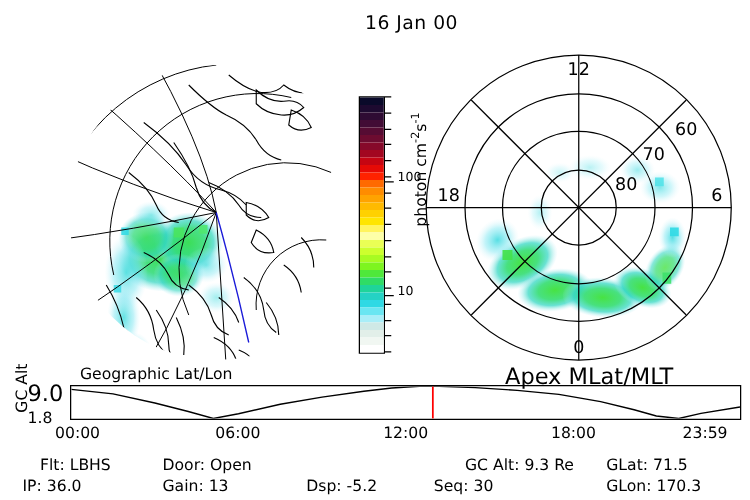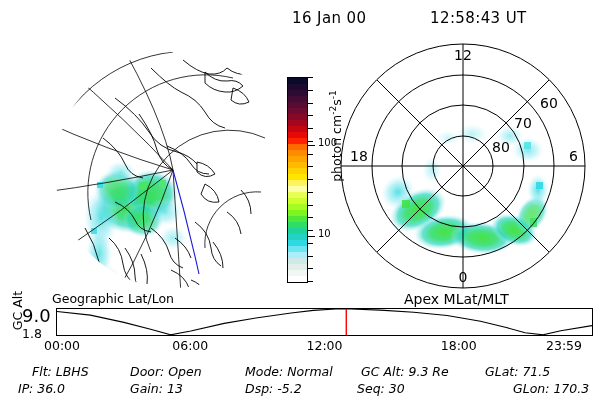--- a/index.html
+++ b/index.html
@@ -64,22 +64,22 @@
     left: 56px;
     font-size: 10px;
     line-height: 1;
     white-space: nowrap;
   }
 
   
   #apex-panel { left: 332px; top: 42px; width: 262px; height: 248px; }
 
   
-  #strip-title-geo  { left: 52px;  top: 291px; font-size: 12.5px; white-space: nowrap; }
-  #strip-title-apex { left: 404px; top: 291px; font-size: 14px; white-space: nowrap; }
+  #strip-title-geo  { left: 64px;  top: 291px; font-size: 12.5px; white-space: nowrap; }
+  #strip-title-apex { left: 404px; top: 291px; font-size: 18px; white-space: nowrap; }
 
   #strip-ylabel {
     left: -14px; top: 303px;
     width: 62px;
     transform: rotate(-90deg);
     transform-origin: 50% 50%;
     text-align: center;
     font-size: 12.5px;
     white-space: nowrap;
   }
@@ -102,31 +102,29 @@
     white-space: nowrap;
   }
 
   
   #footer { left: 0; top: 362px; width: 600px; height: 38px; }
   .fcell {
     position: absolute;
     font-size: 12.5px;
     white-space: pre;
     line-height: 1;
-    font-style: italic;
   }
   .frow0 { top: 4px; }
   .frow1 { top: 21px; }
 </style>
 </head>
 <body>
 
 <div id="header" class="abs">
   <span id="hdr-date" class="abs">16 Jan 00</span>
-  <span id="hdr-time" class="abs">12:58:43 UT</span>
 </div>
 
 <div id="geo-panel" class="abs">
   <svg id="geo-svg" width="210" height="248" viewBox="0 0 210 248">
     <defs>
       <clipPath id="globeClip">
         <circle cx="118" cy="128" r="118"></circle>
       </clipPath>
       <radialGradient id="auroraA" cx="50%" cy="50%" r="50%">
         <stop offset="0%" stop-color="#3ade55" stop-opacity="0.98"></stop>
@@ -357,21 +355,20 @@
     <div class="xtick-lab abs" style="left: 44px;">00:00</div>
     <div class="xtick-lab abs" style="left: 172.25px;">06:00</div>
     <div class="xtick-lab abs" style="left: 306.5px; text-align: right;">12:00</div>
     <div class="xtick-lab abs" style="left: 440.75px;">18:00</div>
     <div class="xtick-lab abs" style="left: 546px;">23:59</div>
   </div>
 
 <div id="footer" class="abs">
     <div class="fcell frow0" style="left: 32px;"><span>Flt:</span><span> LBHS</span></div>
     <div class="fcell frow0" style="left: 130px;"><span>Door:</span><span> Open</span></div>
-    <div class="fcell frow0" style="left: 245px;"><span>Mode:</span><span> Normal</span></div>
-    <div class="fcell frow0" style="left: 361px;"><span>GC Alt:</span><span> 9.3 Re</span></div>
+    <div class="fcell frow0" style="left: 372px;"><span>GC Alt:</span><span> 9.3 Re</span></div>
     <div class="fcell frow0" style="left: 485px;"><span>GLat:</span><span> 71.5</span></div>
     <div class="fcell frow1" style="left: 18px;"><span>IP:</span><span> 36.0</span></div>
     <div class="fcell frow1" style="left: 130px;"><span>Gain:</span><span> 13</span></div>
     <div class="fcell frow1" style="left: 245px;"><span>Dsp:</span><span> -5.2</span></div>
-    <div class="fcell frow1" style="left: 357px;"><span>Seq:</span><span> 30</span></div>
-    <div class="fcell frow1" style="left: 513px; text-align: right;"><span>GLon:</span><span> 170.3</span></div>
+    <div class="fcell frow1" style="left: 347px;"><span>Seq:</span><span> 30</span></div>
+    <div class="fcell frow1" style="left: 485px; text-align: right;"><span>GLon:</span><span> 170.3</span></div>
   </div>
 
 </body></html>

